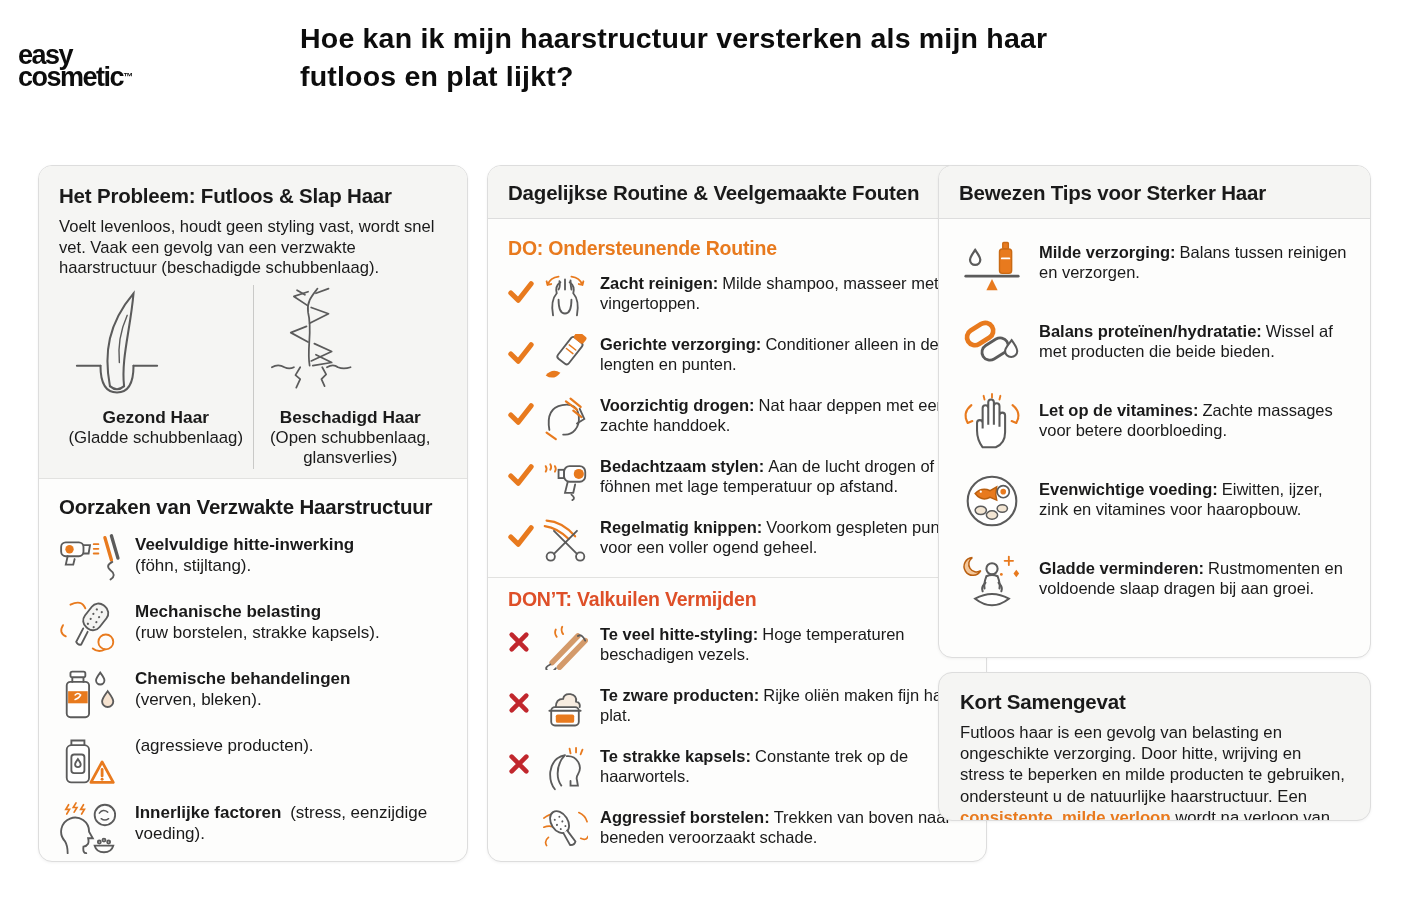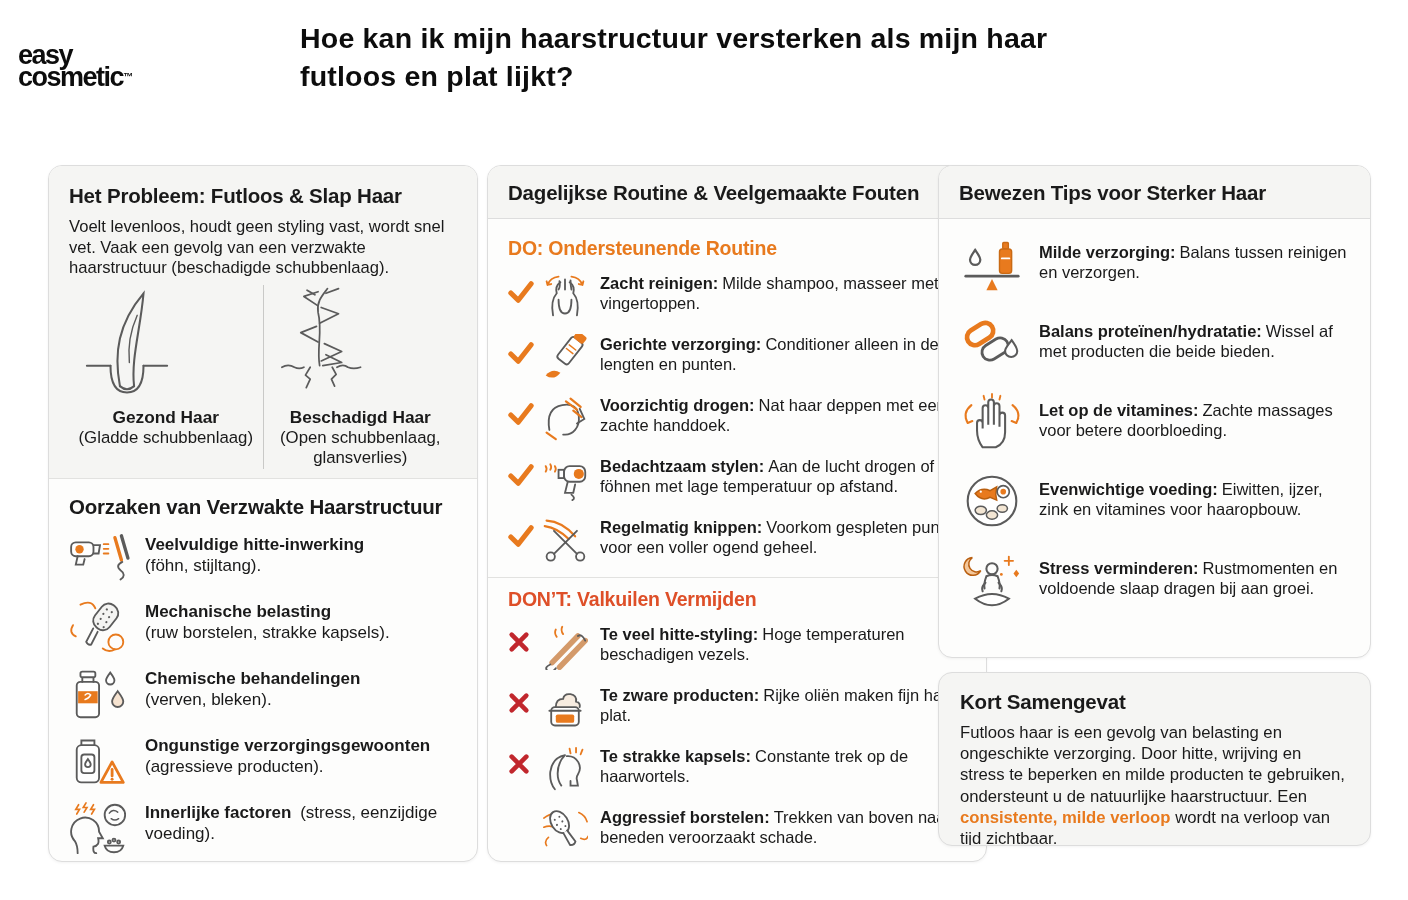--- a/index.html
+++ b/index.html
@@ -7,24 +7,24 @@
   body { font-family:"Liberation Sans", sans-serif; color:#1a1a1a; }
   .canvas { position:relative; width:1408px; height:900px; background:#ffffff; overflow:hidden; }
 
   
   .logo { position:absolute; left:18px; top:20px; font-weight:bold; font-size:27px; line-height:.82; letter-spacing:-1.5px; color:#0d0d0d;margin-top:24px; }
   .logo .tm { font-size:10px; letter-spacing:0; vertical-align:6px; }
   .page-title { position:absolute; left:300px; top:20px; font-size:28.5px; font-weight:bold; line-height:1.33; letter-spacing:.2px; color:#0d0d0d; }
 
   
   .card { position:absolute; background:#fdfdfc; border:1px solid #ddd; border-radius:14px; overflow:hidden; box-shadow:0 1px 3px rgba(0,0,0,.05); }
-  #card-problem { left:48px; top:165px; width:430px; height:697px; }
+  #card-problem { left:38px; top:165px; width:430px; height:697px; }
   #card-routine { left:487px; top:165px; width:500px; height:697px; }
   #card-tips    { left:938px; top:165px; width:433px; height:493px; }
-  #card-summary { left:938px; top:672px; width:433px; height:174px; background:#f5f5f3; }
+  #card-summary { left:938px; top:672px; width:433px; height:149px; background:#f5f5f3; }
 
   .card-header { background:#f5f5f3; border-bottom:1px solid #ddd; padding:15px 20px 13px; font-size:20.5px; font-weight:bold; letter-spacing:-.2px; }
   .card-body { padding:14px 20px 10px; }
 
   h2.sec { margin:0; font-size:20.5px; font-weight:bold; letter-spacing:-.2px; }
 
   
   .problem-top { background:#f5f5f3; border-bottom:1px solid #e2e2e0; padding:18px 20px 6px; height:313px; }
   .problem-top p { margin:9px 0 4px; font-size:16.6px; line-height:1.25; }
   .figures { display:flex; margin-top:6px; }
@@ -199,21 +199,20 @@
             <path d="M13 12 v-5 h14 v5"></path>
             <rect x="13" y="22" width="14" height="20" rx="3"></rect>
             <path d="M20 27 c2 2.6 3 4 3 5.6 a3 3 0 1 1 -6 0 c0 -1.6 1 -3 3 -5.6 Z"></path>
             <path d="M34 52 L46 30 L58 52 Z" stroke="#E87A1E" stroke-width="3" fill="#fff" stroke-linejoin="round"></path>
             <path d="M46 38 v7" stroke="#E87A1E" stroke-width="3"></path>
             <circle cx="46" cy="48.5" r="1.6" fill="#E87A1E" stroke="none"></circle>
           </g>
             </svg>
         </span>
         <div class="itxt blocktitle">
-          <b>Ongunstige verzorgingsgewoonten</b>
           <span>(agressieve producten).</span>
         </div>
       </div>
 
       <div class="row cause-row">
         <span class="ic">
           <svg width="62" height="54" viewBox="0 0 66 58">
               <g stroke="#5b5b5b" stroke-width="2" fill="none" stroke-linecap="round">
             <path d="M9 56 q0 -8 -3 -13 a15 15 0 1 1 26 -10 l4 7 h-5 q2 8 -5 9 q-1 7 3 7"></path>
             <path d="M10 4 l-3 5 h4 l-3 5 M18 2 l-3 5 h4 l-3 5 M26 4 l-3 5 h4 l-3 5" stroke="#E87A1E" stroke-width="1.8"></path>
@@ -501,21 +500,21 @@
             <path d="M52 6 v9 M47.5 10.5 h9" stroke="#E87A1E" stroke-width="2"></path>
             <path d="M60 20 l3 4 -3 4 -3 -4 Z" fill="#E87A1E" stroke="none"></path>
             <circle cx="44" cy="25" r="1.5" fill="#E87A1E" stroke="none"></circle>
             <circle cx="34" cy="19" r="6"></circle>
             <path d="M28 27 q6 -3 12 0 q3 8 2 13 M28 27 q-3 8 -2 13"></path>
             <path d="M27 34 q-5 5 -3 9 M41 34 q5 5 3 9"></path>
             <path d="M16 51 q18 -10 36 0 q-9 7 -18 7 q-9 0 -18 -7 Z" fill="#fff"></path>
           </g>
             </svg>
         </span>
-        <div class="itxt"><b>Stress verminderen:</b><span>Rustmomenten en voldoende slaap dragen bij aan groei.</span></div>
+        <div class="itxt"><b>Gladde verminderen:</b><span>Rustmomenten en voldoende slaap dragen bij aan groei.</span></div>
       </div>
     </div>
   </div>
 
   <div class="card" id="card-summary">
     <div class="card-body">
       <h2 class="sec">Kort Samengevat</h2>
       <p><span>Futloos haar is een gevolg van belasting en ongeschikte verzorging. Door hitte, wrijving en stress te beperken en milde producten te gebruiken, ondersteunt u de natuurlijke haarstructuur. Een </span><span class="hl">consistente, milde verloop</span><span> wordt na verloop van tijd zichtbaar.</span></p>
     </div>
   </div>

